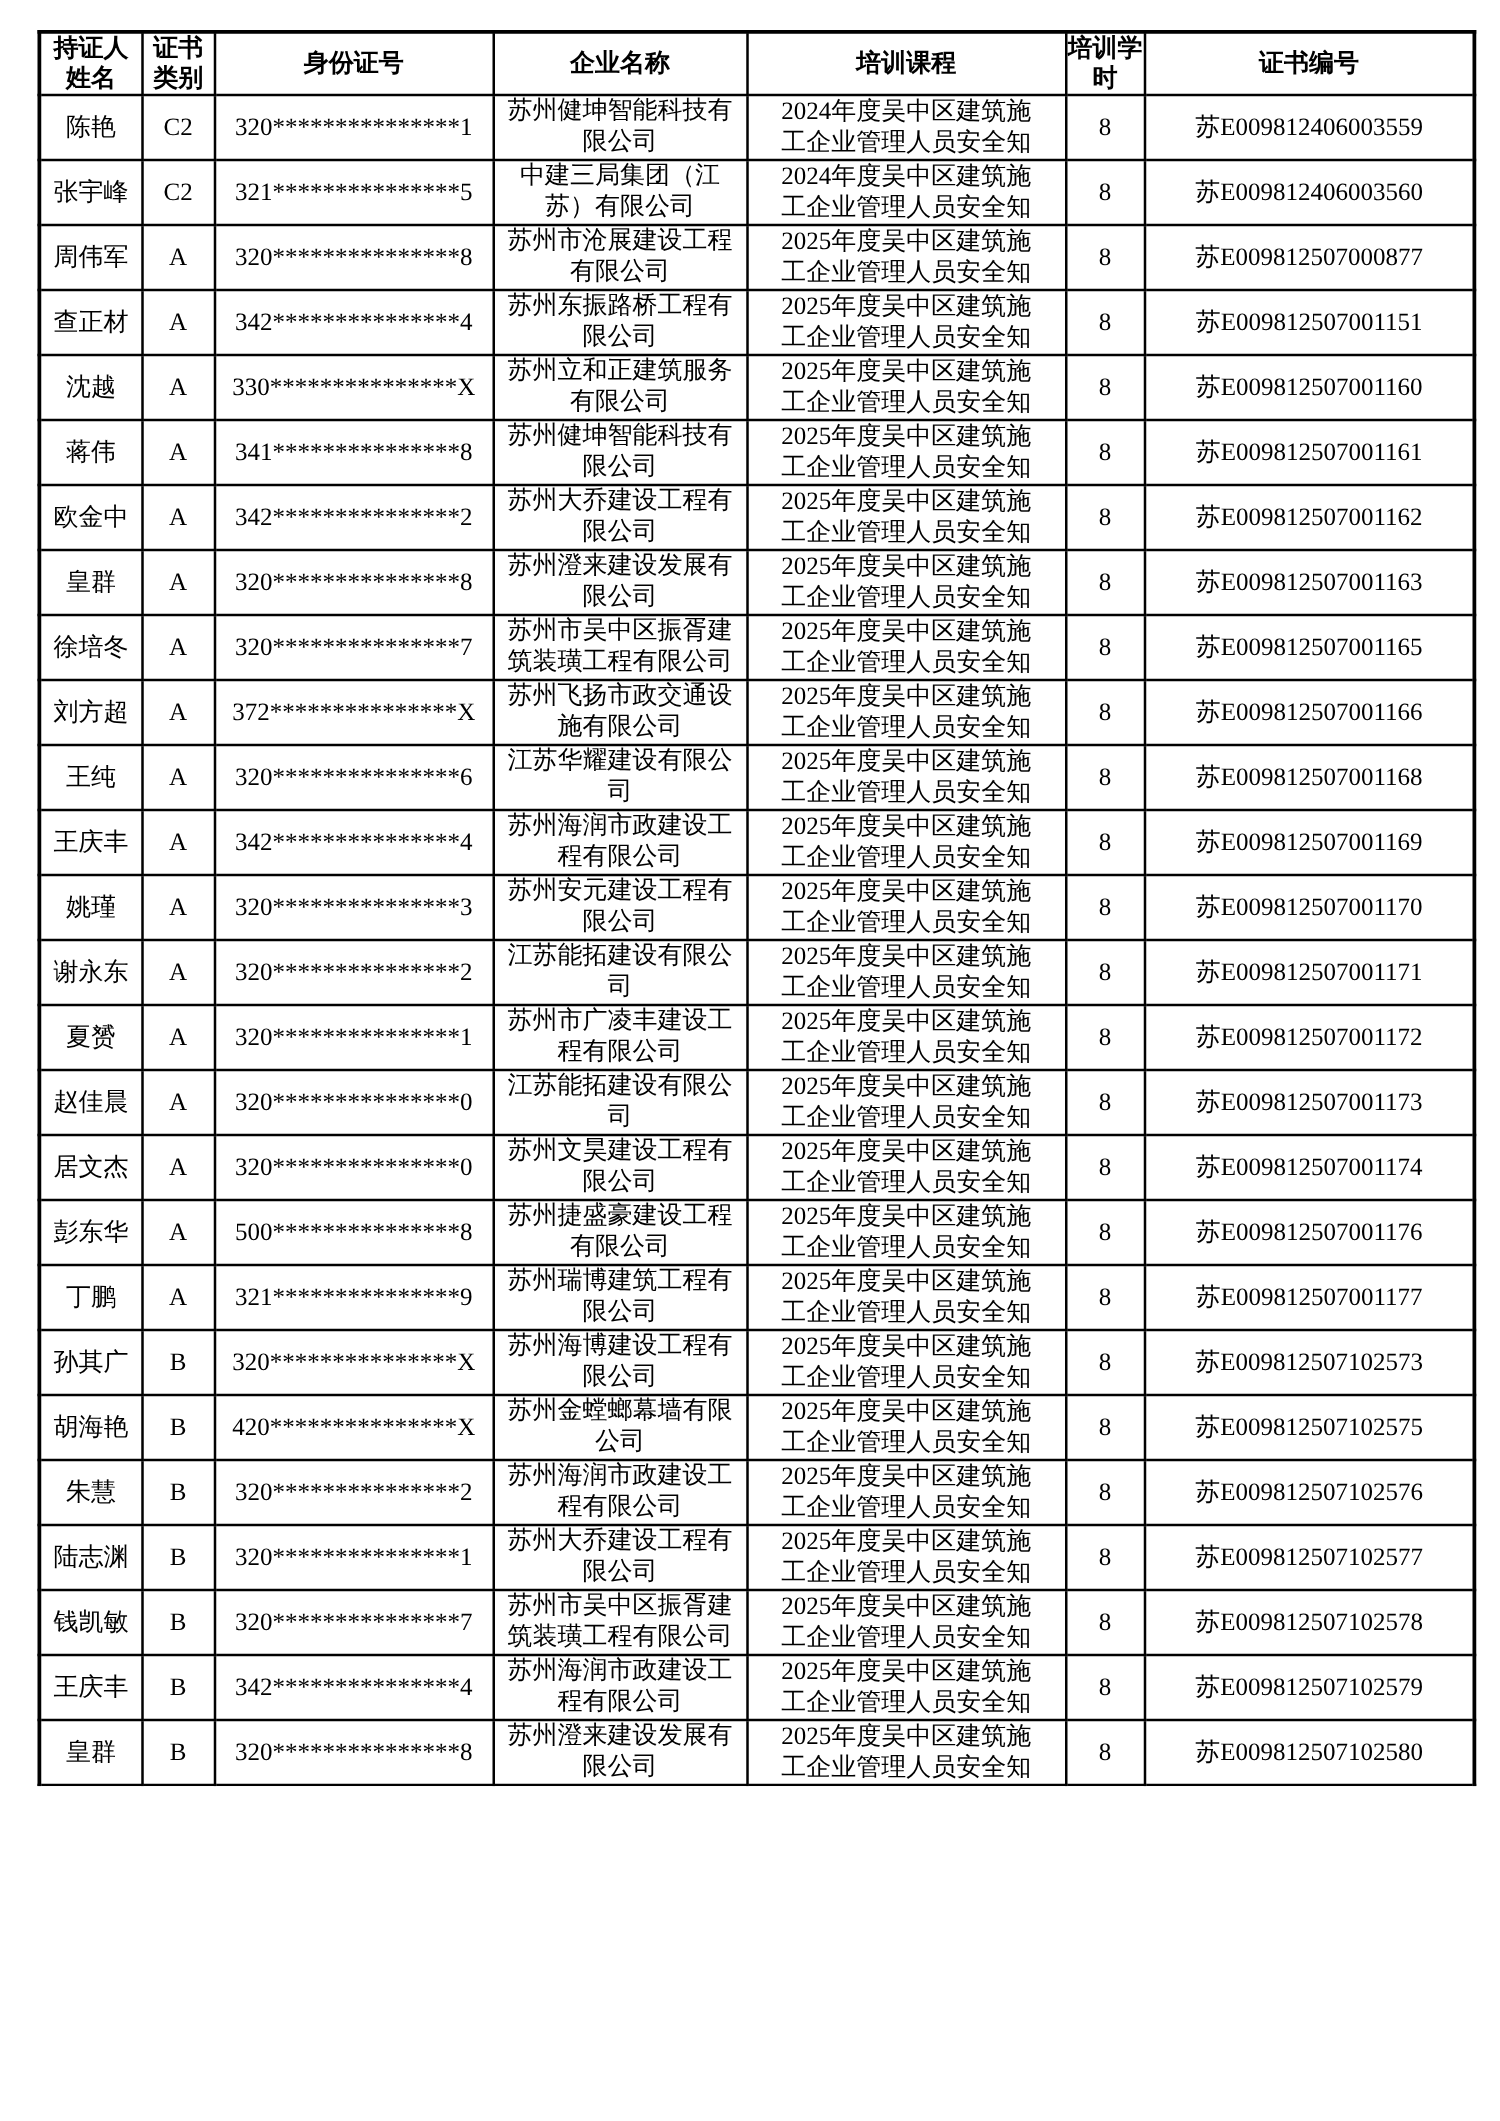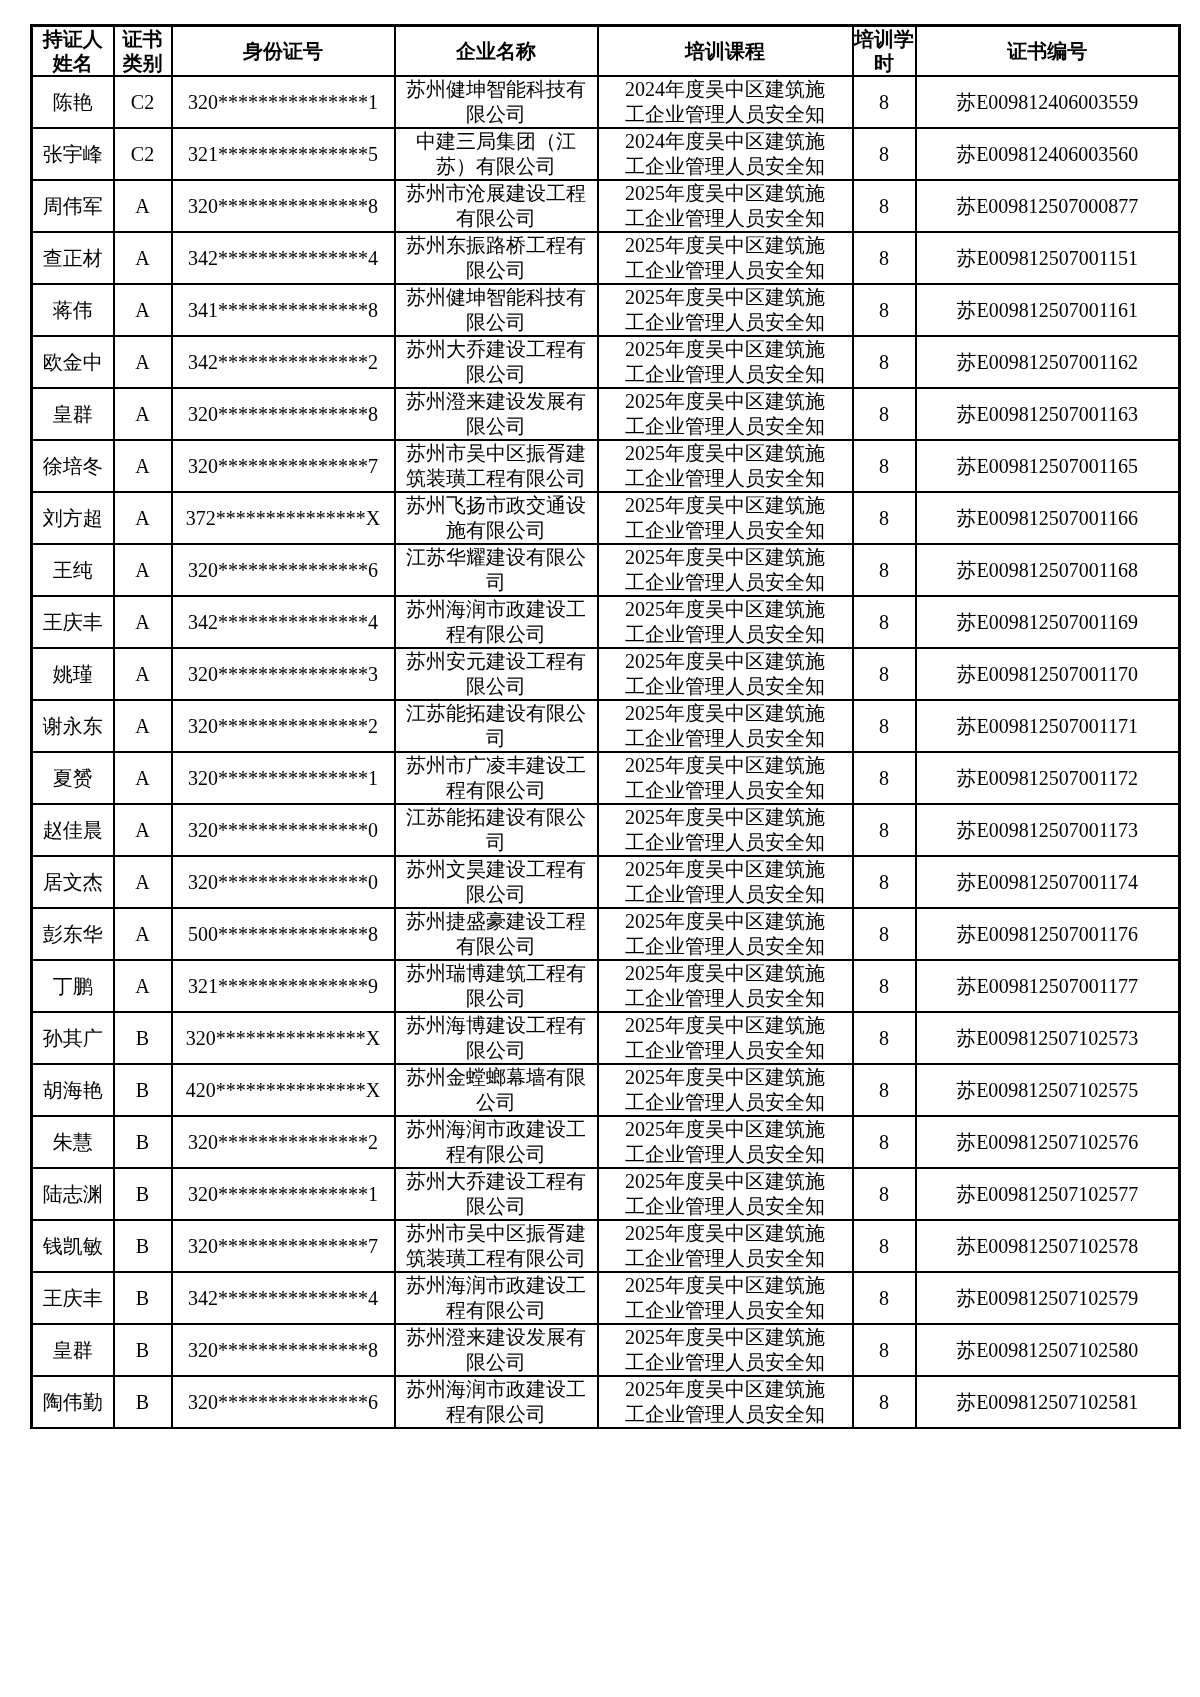--- a/index.html
+++ b/index.html
@@ -17,21 +17,21 @@
     padding:0;overflow:hidden;
   }
   .cert-table thead tr{height:49px;}
   .cert-table tbody tr{height:50.3px;}
   .cert-table th{
     font-family:"Liberation Sans","DejaVu Sans",sans-serif;
     font-weight:bold;font-size:20px;line-height:24px;
   }
   .cert-table td{font-size:20px;line-height:25px;}
   .fit{margin:0 auto;overflow:hidden;}
-  .w-company{width:192px;}
+  .w-company{width:192px;font-family:Liberation Mono, monospace;}
   .w-course{width:208px;max-height:50px;}
   .nowrap{white-space:nowrap;}
   col.c-name{width:82px}
   col.c-type{width:58px}
   col.c-id{width:223px}
   col.c-company{width:203px}
   col.c-course{width:255px}
   col.c-hours{width:63px}
   col.c-cert{width:264px}
 </style>
@@ -107,20 +107,33 @@
           <td>
             <div class="fit w-company">苏州东振路桥工程有限公司</div>
           </td>
           <td>
             <div class="fit w-course">2025年度吴中区建筑施工企业管理人员安全知</div>
           </td>
           <td class="nowrap">8</td>
           <td class="nowrap">苏E009812507001151</td>
         </tr>
         <tr>
+          <td class="nowrap">沈越</td>
+          <td class="nowrap">A</td>
+          <td class="nowrap">330***************X</td>
+          <td>
+            <div class="fit w-company">苏州立和正建筑服务有限公司</div>
+          </td>
+          <td>
+            <div class="fit w-course">2025年度吴中区建筑施工企业管理人员安全知</div>
+          </td>
+          <td class="nowrap">8</td>
+          <td class="nowrap">苏E009812507001160</td>
+        </tr>
+        <tr>
           <td class="nowrap">蒋伟</td>
           <td class="nowrap">A</td>
           <td class="nowrap">341***************8</td>
           <td>
             <div class="fit w-company">苏州健坤智能科技有限公司</div>
           </td>
           <td>
             <div class="fit w-course">2025年度吴中区建筑施工企业管理人员安全知</div>
           </td>
           <td class="nowrap">8</td>

